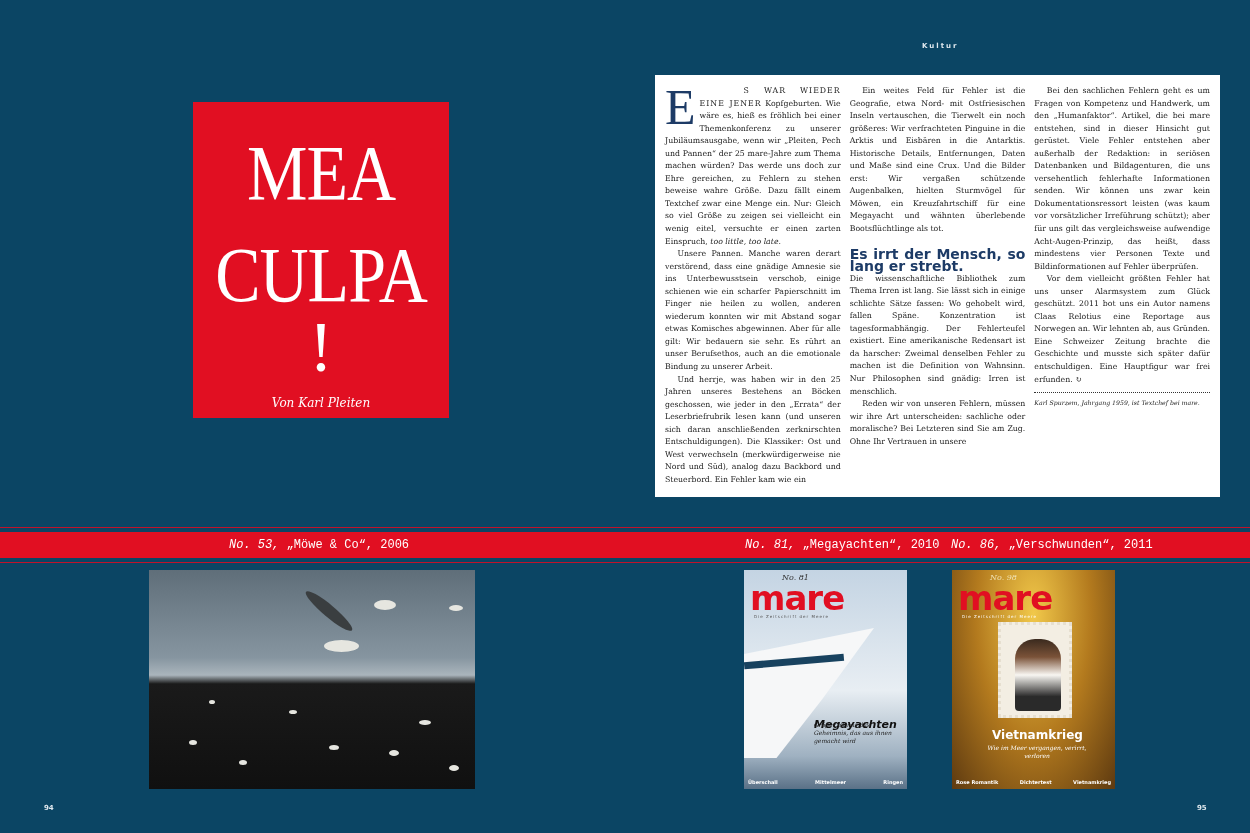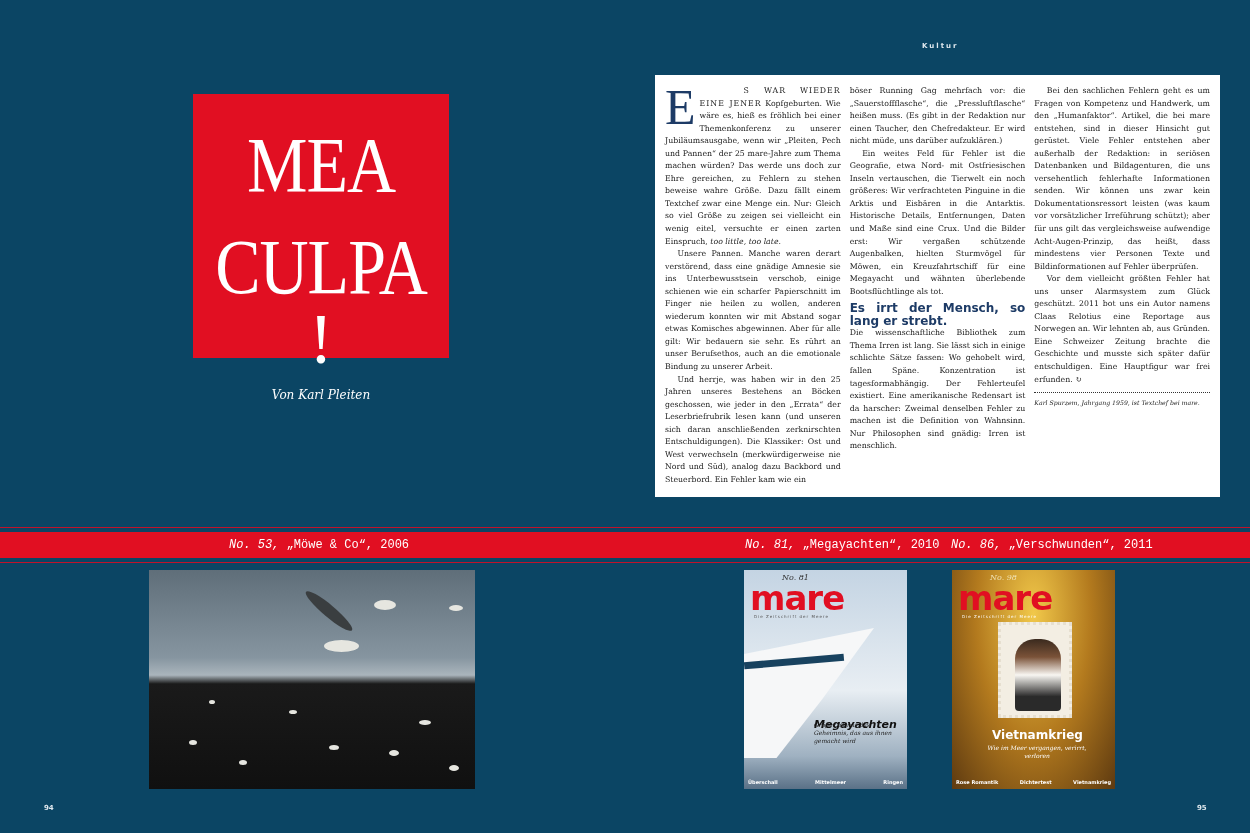--- a/index.html
+++ b/index.html
@@ -2,32 +2,32 @@
 <html><head>
 <meta charset="utf-8">
 <style>
   * { margin:0; padding:0; box-sizing:border-box; }
   html, body { width:1250px; height:833px; overflow:hidden; }
   body { background:#0b4564; font-family:"DejaVu Serif", serif; position:relative; }
   .section-label { position:absolute; left:922px; top:28px; color:#dfe8ee; font:bold 7px "DejaVu Sans", sans-serif; letter-spacing:2px;margin-top:14px; }
   .page-num { position:absolute; top:804px; color:#dfe8ee; font:bold 7px "DejaVu Sans", sans-serif; }
   .page-num.left { left:44px; } .page-num.right { left:1197px; }
 
-  .red-block { position:absolute; left:193px; top:94px; width:256px; height:264px; background:#e10f22; color:#fff; text-align:center; }
+  .red-block { position:absolute; left:193px; top:102px; width:256px; height:316px; background:#e10f22; color:#fff; text-align:center; }
   .red-block .title { font-family:"Liberation Serif", serif; font-weight:normal; font-size:68px; line-height:62px; margin-top:40px; letter-spacing:-1px; transform:scaleY(1.15); }
   .red-block .excl { font-family:"Liberation Serif", serif; font-size:72px; line-height:70px; margin-top:6px; }
   .red-block .byline { font-family:"DejaVu Serif", serif; font-style:italic; font-size:12px; margin-top:14px; }
 
   .article { position:absolute; left:655px; top:75px; width:565px; height:422px; background:#fff; padding:10px 10px 0 10px; display:flex; gap:9px; }
   .col { width:176px; font-family:"DejaVu Serif", serif; font-size:7.8px; line-height:12.55px; color:#222; text-align:justify; hyphens:manual; }
   .col p { text-indent:1.6em; }
   .col p.noindent { text-indent:0; }
   .dropcap { float:left; font-family:"Liberation Serif", serif; font-size:50px; line-height:40px; color:#1d3b66; margin:2px 4px 0 0; }
   .smallcaps { letter-spacing:1px;padding-left:44px; }
-  .subhead { font-family:"DejaVu Sans", sans-serif; font-weight:bold; color:#1d3b66; font-size:12px; margin-top:4px; text-indent:0 !important; }
+  .subhead { font-family:"DejaVu Sans", sans-serif; font-weight:bold; color:#1d3b66; font-size:14px; margin-top:12px; text-indent:0 !important; }
   .footnote { border-top:1px dotted #333; margin-top:6px; padding-top:4px; font-style:italic; font-size:6.2px; text-indent:0 !important; }
 
   .band-line { position:absolute; left:0; width:1250px; height:1px; background:#c2122a; }
   .band { position:absolute; left:0; top:532px; width:1250px; height:26px; background:#e10f22; }
   .caption { position:absolute; top:538px; color:#fff; font-family:Liberation Mono, monospace; font-size:12px; white-space:nowrap; }
   .caption i { font-style:italic; }
 
   .photo { position:absolute; left:149px; top:570px; width:326px; height:219px; background:linear-gradient(#5f6e79 0%, #8695a0 40%, #aab5bc 48%, #1a1a1a 52%, #101010 100%); overflow:hidden; }
   .photo .bird { position:absolute; background:#e6e6e0; border-radius:50%; }
   .cover { position:absolute; top:570px; width:163px; height:219px; overflow:hidden; }
@@ -57,24 +57,24 @@
 </div>
 
 <div class="article">
   <div class="col">
     <span class="dropcap">E</span>
     <p class="noindent"><span class="smallcaps">S WAR WIEDER EINE JENER</span> <span>Kopfgeburten. Wie wäre es, hieß es fröhlich bei einer Themenkonferenz zu unserer Jubiläumsausgabe, wenn wir „Pleiten, Pech und Pannen“ der 25 mare-Jahre zum Thema machen würden? Das werde uns doch zur Ehre gereichen, zu Fehlern zu stehen beweise wahre Größe. Dazu fällt einem Textchef zwar eine Menge ein. Nur: Gleich so viel Größe zu zeigen sei vielleicht ein wenig eitel, versuchte er einen zarten Einspruch,</span> <i>too little, too late.</i></p>
     <p>Unsere Pannen. Manche waren derart verstörend, dass eine gnädige Amnesie sie ins Unterbewusstsein verschob, einige schienen wie ein scharfer Papierschnitt im Finger nie heilen zu wollen, anderen wiederum konnten wir mit Abstand sogar etwas Komisches abgewinnen. Aber für alle gilt: Wir bedauern sie sehr. Es rührt an unser Berufsethos, auch an die emotionale Bindung zu unserer Arbeit.</p>
     <p>Und herrje, was haben wir in den 25 Jahren unseres Bestehens an Böcken geschossen, wie jeder in den „Errata“ der Leserbriefrubrik lesen kann (und unseren sich daran anschließenden zerknirschten Entschuldigungen). Die Klassiker: Ost und West verwechseln (merkwürdigerweise nie Nord und Süd), analog dazu Backbord und Steuerbord. Ein Fehler kam wie ein</p>
   </div>
   <div class="col">
-    <p class="noindent">böser Running Gag mehrfach vor: die „Sauerstoffflasche“, die „Pressluftflasche“ heißen muss. (Es gibt in der Redaktion nur einen Taucher, den Chefredakteur. Er wird nicht müde, uns darüber aufzuklären.)</p>
     <p>Ein weites Feld für Fehler ist die Geografie, etwa Nord- mit Ostfriesischen Inseln vertauschen, die Tierwelt ein noch größeres: Wir verfrachteten Pinguine in die Arktis und Eisbären in die Antarktis. Historische Details, Entfernungen, Daten und Maße sind eine Crux. Und die Bilder erst: Wir vergaßen schützende Augenbalken, hielten Sturmvögel für Möwen, ein Kreuzfahrtschiff für eine Megayacht und wähnten überlebende Bootsflüchtlinge als tot.</p>
     <p class="subhead">Es irrt der Mensch, so lang er strebt.</p>
     <p class="noindent">Die wissenschaftliche Bibliothek zum Thema Irren ist lang. Sie lässt sich in einige schlichte Sätze fassen: Wo gehobelt wird, fallen Späne. Konzentration ist tagesformabhängig. Der Fehlerteufel existiert. Eine amerikanische Redensart ist da harscher: Zweimal denselben Fehler zu machen ist die Definition von Wahnsinn. Nur Philosophen sind gnädig: Irren ist menschlich.</p>
+    <p>Reden wir von unseren Fehlern, müssen wir ihre Art unterscheiden: sachliche oder moralische? Bei Letzteren sind Sie am Zug. Ohne Ihr Vertrauen in unsere</p>
   </div>
   <div class="col">
     <p>Bei den sachlichen Fehlern geht es um Fragen von Kompetenz und Handwerk, um den „Humanfaktor“. Artikel, die bei mare entstehen, sind in dieser Hinsicht gut gerüstet. Viele Fehler entstehen aber außerhalb der Redaktion: in seriösen Datenbanken und Bildagenturen, die uns versehentlich fehlerhafte Informationen senden. Wir können uns zwar kein Dokumentationsressort leisten (was kaum vor vorsätzlicher Irreführung schützt); aber für uns gilt das vergleichsweise aufwendige Acht-Augen-Prinzip, das heißt, dass mindestens vier Personen Texte und Bildinformationen auf Fehler überprüfen.</p>
     <p>Vor dem vielleicht größten Fehler hat uns unser Alarmsystem zum Glück geschützt. 2011 bot uns ein Autor namens Claas Relotius eine Reportage aus Norwegen an. Wir lehnten ab, aus Gründen. Eine Schweizer Zeitung brachte die Geschichte und musste sich später dafür entschuldigen. Eine Hauptfigur war frei erfunden. ↻</p>
     <p class="footnote">Karl Spurzem, Jahrgang 1959, ist Textchef bei mare.</p>
   </div>
 </div>
 
 <div class="band-line" style="top:527px"></div>
 <div class="band"></div>

